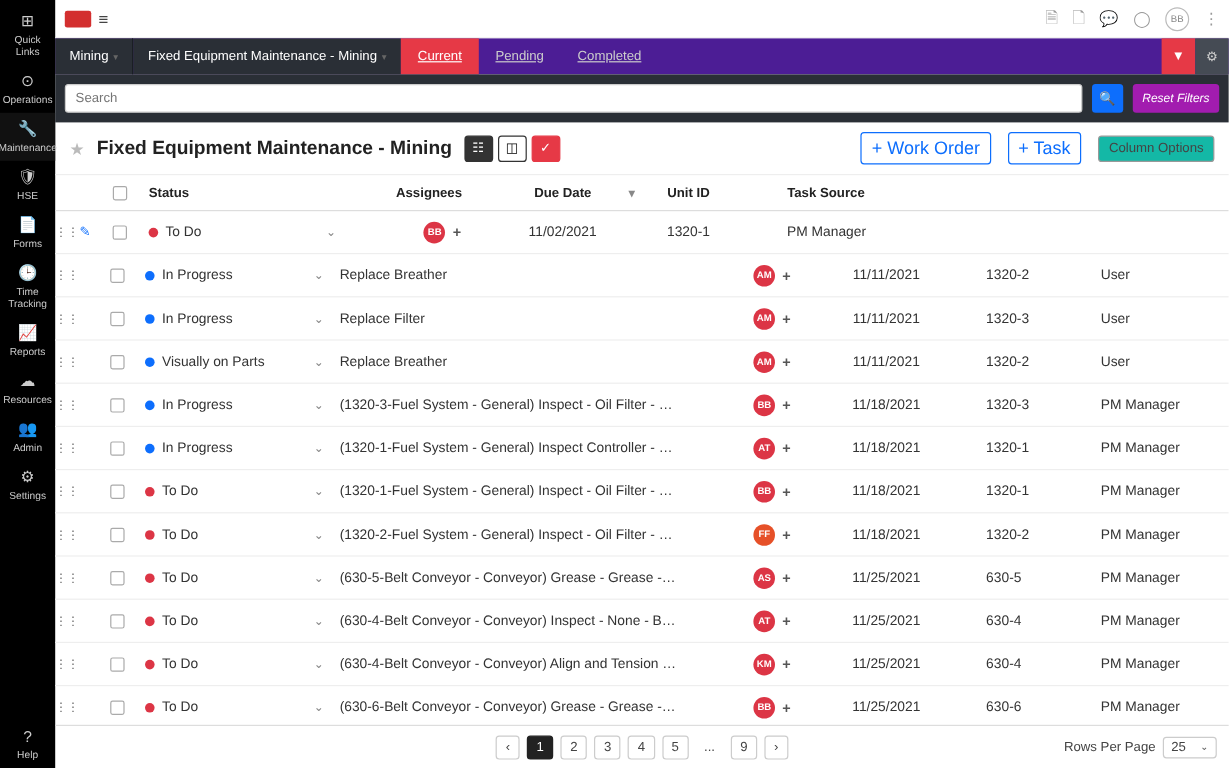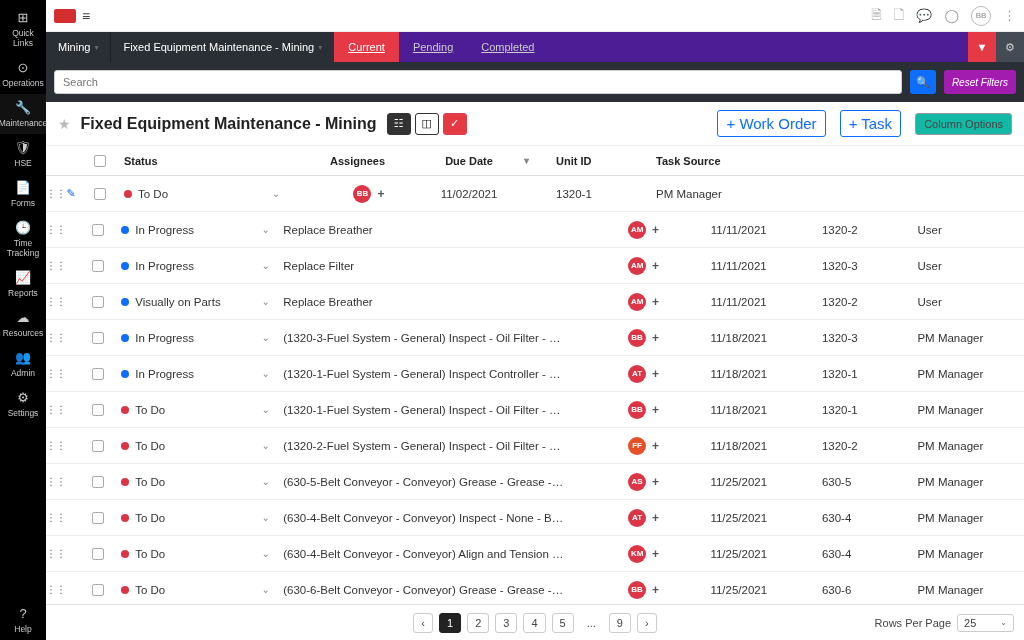--- a/index.html
+++ b/index.html
@@ -61,21 +61,21 @@
 .plus { font-weight: 700; color: #555; cursor: pointer; font-size: 12px; }
 .chkbox { width: 12px; height: 12px; border: 1px solid #aaa; border-radius: 2px; cursor: pointer; }
 .thead .c-status, .thead .c-desc, .thead .c-due, .thead .c-unit, .thead .c-src { font-weight: 700; }
 .thead .c-assign { font-weight: 700; justify-content: flex-start; padding-left:6px;}
 .funnel { width: 24px; color: #888; font-size: 10px; }
 .pager { display: flex; align-items: center; justify-content: center; height: 36px; border-top: 1px solid #ddd; font-size: 12px; gap: 6px; position: relative; }
 .page { padding: 3px 7px; border-radius: 3px; cursor: pointer; border: 1px solid #ccc; color: #444; font-size: 11px; }
 .page.active { background: #222; color: #fff; border-color: #222; }
 .page.nav { border: 1px solid #ccc; }
 .rpp { position: absolute; right: 10px; display: flex; align-items: center; gap: 6px; font-size: 11px; color: #444; }
-.rpp-select { border: 1px solid #ccc; border-radius: 3px; padding: 2px 6px; font-size: 11px; display: flex; align-items: center; gap: 24px; cursor: pointer; }
+.rpp-select { border: 1px solid #ccc; border-radius: 3px; padding: 2px 6px; font-size: 11px; display: flex; align-items: center; gap: 12px; cursor: pointer; }
 .caret { font-size: 8px; color: #666; }
 </style>
 </head>
 <body>
 
 <div class="app">
   <div class="sidebar" id="sidebar">
       <div class="side-item">
         <span class="icon">⊞</span>
         <span>Quick Links</span>

